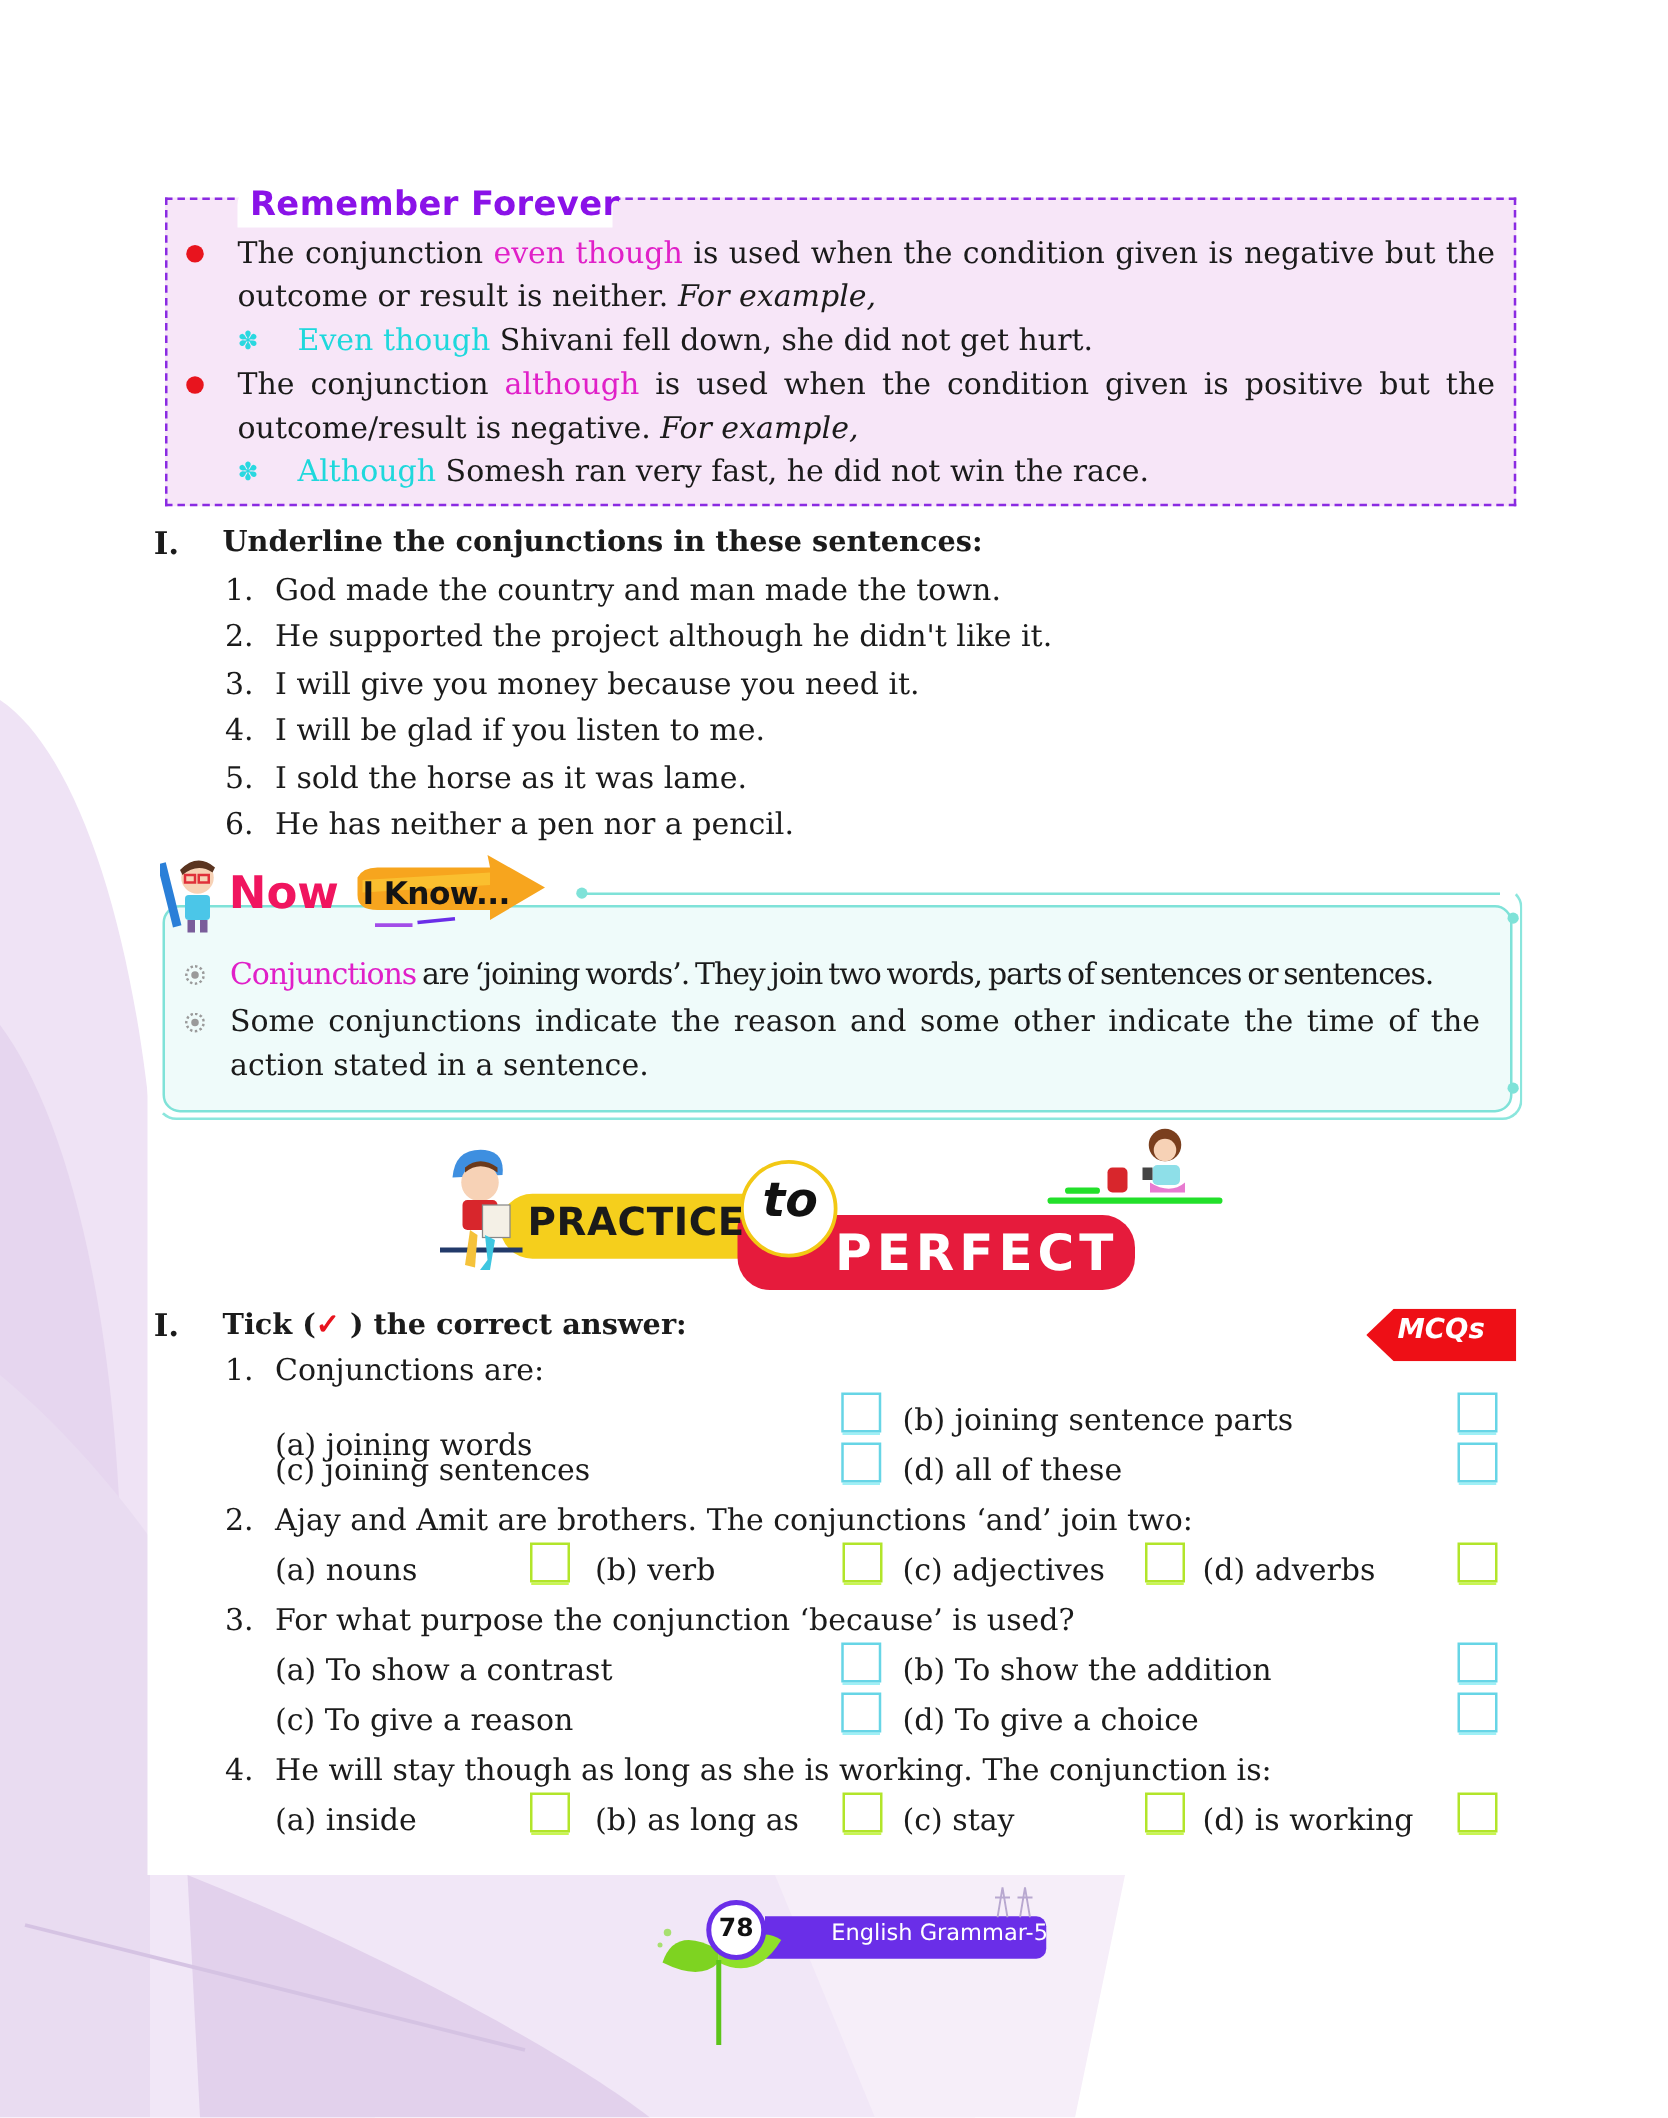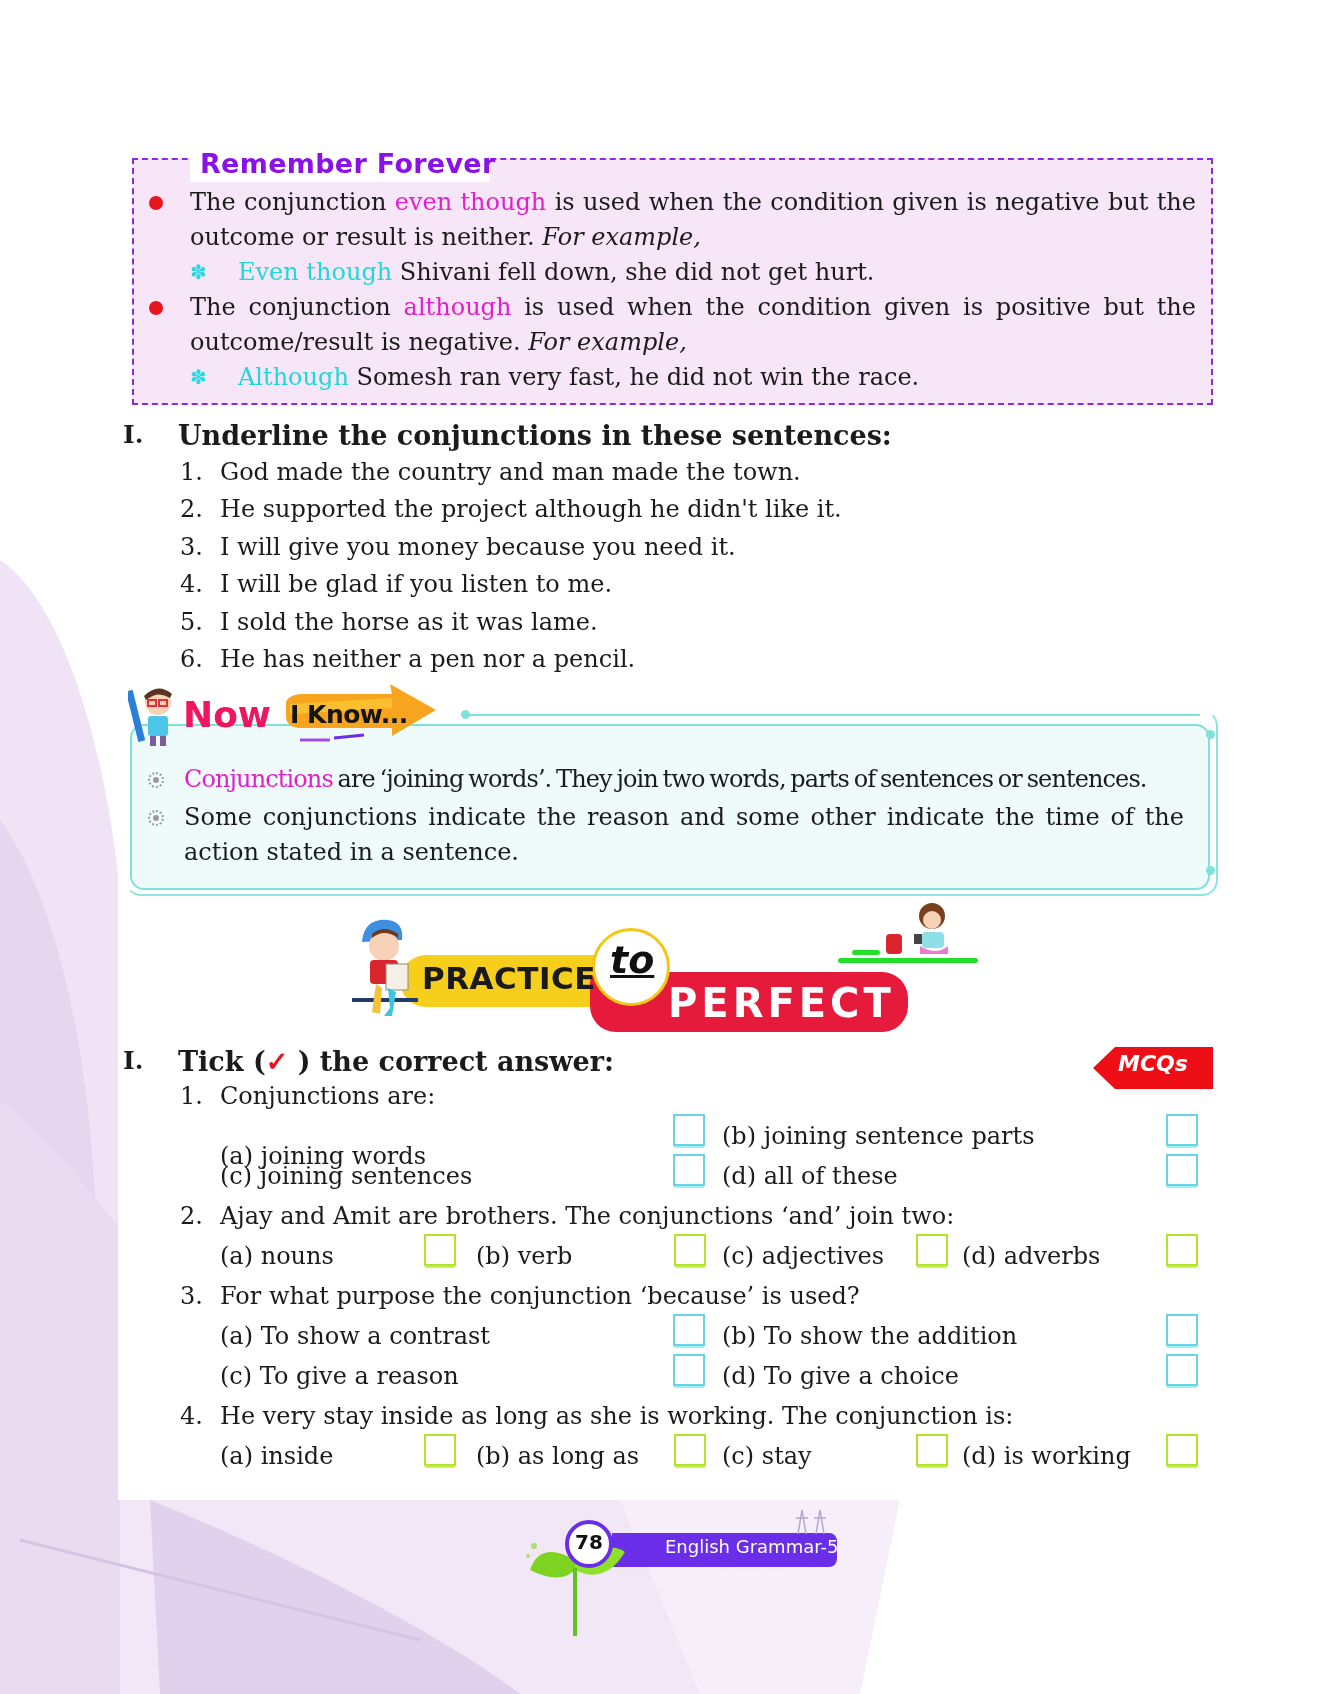--- a/index.html
+++ b/index.html
@@ -21,21 +21,21 @@
   .rem-line { font-size: 24px; line-height: 34px; white-space: nowrap; z-index: 4; }
   .rem-bullet { width: 14px; height: 14px; border-radius: 50%; background: #e8141e; z-index: 4; }
   .rem-flower { font-size: 20px; color: #2ad8e0; z-index: 4; }
   .pink { color: #e020c8; }
   .cyan { color: #1fd8dc; }
   .ital { font-style: italic; }
   .just { text-align: justify; text-align-last: justify; }
 
   
   .sec-roman { font-weight: bold; font-size: 25px; }
-  .sec-title { font-weight: bold; font-size: 27px; white-space: nowrap; }
+  .sec-title { font-weight: bold; font-size: 23px; white-space: nowrap; }
   .list-num { font-size: 24px; }
   .list-text { font-size: 24px; white-space: nowrap; }
 
   
   .nik-box { left: 130px; top: 724px; width: 1080px; height: 166px;
     border: 2px solid #7fe2d8; border-radius: 14px; background: #effbfa; }
   .nik-outer { left: 125px; top: 710px; width: 1093px; height: 186px;
     border: 2px solid #8be6dd; border-radius: 16px; border-top-color: transparent; border-left-color: transparent; }
   .nik-topline { left: 465px; top: 714px; width: 735px; height: 2px; background: #7fe2d8; }
   .nik-dot { width: 9px; height: 9px; border-radius: 50%; background: #7fe2d8; }
@@ -44,21 +44,21 @@
   .nik-iknow { left: 290px; top: 700px; font-family: "DejaVu Sans", sans-serif; font-weight: bold; font-size: 25px; color: #141414; z-index: 5; letter-spacing: -0.5px; }
   .nik-bullet { width: 16px; height: 16px; border-radius: 50%; border: 2px dotted #9a9a9a; z-index: 4; }
   .nik-bullet::after { content: ""; position: absolute; left: 3px; top: 3px; width: 6px; height: 6px; border-radius: 50%; background: #9a9a9a; }
   .nik-line { font-size: 24px; line-height: 34px; white-space: nowrap; z-index: 4; }
 
   
   .ptp-yellow { left: 400px; top: 955px; width: 230px; height: 52px; background: #f5cf1c; border-radius: 26px 0 0 26px; }
   .ptp-red { left: 590px; top: 972px; width: 318px; height: 60px; background: #e61b3c; border-radius: 10px 26px 26px 26px; }
   .ptp-circle { left: 592px; top: 928px; width: 78px; height: 78px; border-radius: 50%; background: #ffffff; border: 3px solid #f2c814; z-index: 3; }
   .ptp-practice { left: 422px; top: 960px; font-family: "DejaVu Sans", sans-serif; font-weight: bold; font-size: 31px; color: #1a1a1a; z-index: 4; letter-spacing: 0.5px; }
-  .ptp-to { left: 610px; top: 938px; font-family: "DejaVu Sans", sans-serif; font-weight: bold; font-style: italic; font-size: 38px; color: #111; z-index: 4; text-decoration: underline; }
+  .ptp-to { left: 610px; top: 938px; font-family: "DejaVu Sans", sans-serif; font-weight: bold; font-style: italic; font-size: 38px; color: #111; z-index: 4; }
   .ptp-perfect { left: 668px; top: 980px; font-family: "DejaVu Sans", sans-serif; font-weight: bold; font-size: 40px; color: #ffffff; z-index: 4; letter-spacing: 4px; }
   .ptp-ground { left: 838px; top: 958px; width: 140px; height: 5px; background: #22e02a; border-radius: 3px; }
   .ptp-ground2 { left: 852px; top: 950px; width: 28px; height: 5px; background: #22e02a; border-radius: 3px; }
 
   
   .mcq-badge { left: 1093px; top: 1047px; z-index: 3; }
   .mcq-label { left: 1118px; top: 1051px; font-family: "DejaVu Sans", sans-serif; font-weight: bold; font-style: italic; font-size: 22px; color: #ffffff; z-index: 4; }
   .tick { color: #e8141e; }
   .opt { font-size: 24px; white-space: nowrap; }
   .cb { width: 32px; height: 32px; background: #fff; border: 2px solid; z-index: 3; }
@@ -211,21 +211,21 @@
 <div class="abs opt" style="left:220px;top:1322px;"><span>(a)</span> <span>To show a contrast</span></div>
 <div class="abs cb cb-cyan" style="left:673px;top:1314px;"></div>
 <div class="abs opt" style="left:722px;top:1322px;"><span>(b)</span> <span>To show the addition</span></div>
 <div class="abs cb cb-cyan" style="left:1166px;top:1314px;"></div>
 <div class="abs opt" style="left:220px;top:1362px;"><span>(c)</span> <span>To give a reason</span></div>
 <div class="abs cb cb-cyan" style="left:673px;top:1354px;"></div>
 <div class="abs opt" style="left:722px;top:1362px;"><span>(d)</span> <span>To give a choice</span></div>
 <div class="abs cb cb-cyan" style="left:1166px;top:1354px;"></div>
 
 <div class="abs list-num" style="left:180px;top:1402px;">4.</div>
-<div class="abs list-text" style="left:220px;top:1402px;">He very stay inside as long as she is working. The conjunction is:</div>
+<div class="abs list-text" style="left:220px;top:1402px;">He will stay though as long as she is working. The conjunction is:</div>
 <div class="abs opt" style="left:220px;top:1442px;"><span>(a)</span> <span>inside</span></div>
 <div class="abs cb cb-lime" style="left:424px;top:1434px;"></div>
 <div class="abs opt" style="left:476px;top:1442px;"><span>(b)</span> <span>as long as</span></div>
 <div class="abs cb cb-lime" style="left:674px;top:1434px;"></div>
 <div class="abs opt" style="left:722px;top:1442px;"><span>(c)</span> <span>stay</span></div>
 <div class="abs cb cb-lime" style="left:916px;top:1434px;"></div>
 <div class="abs opt" style="left:962px;top:1442px;text-align:right;"><span>(d)</span> <span>is working</span></div>
 <div class="abs cb cb-lime" style="left:1166px;top:1434px;"></div>
 
 <div class="abs footer-band"></div>

